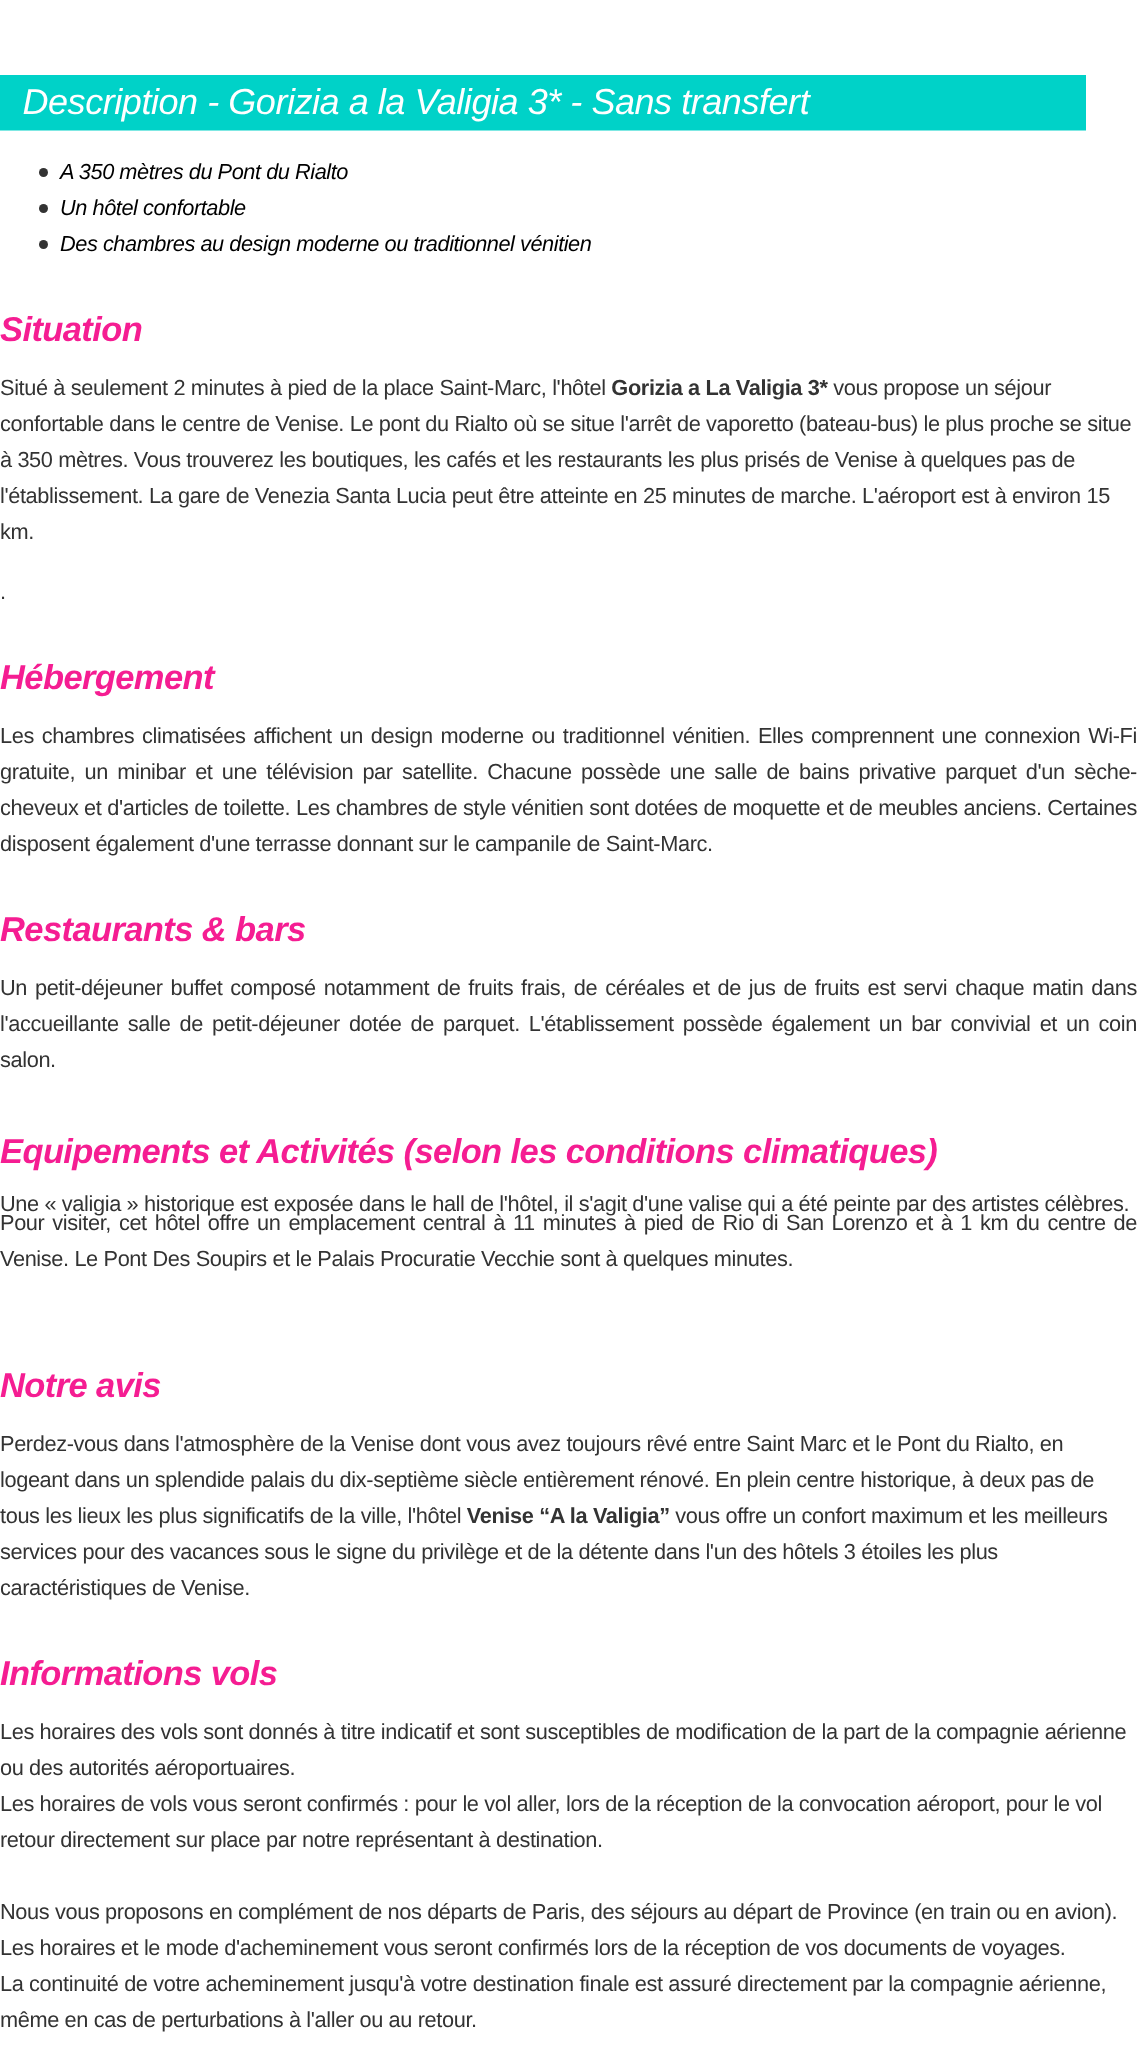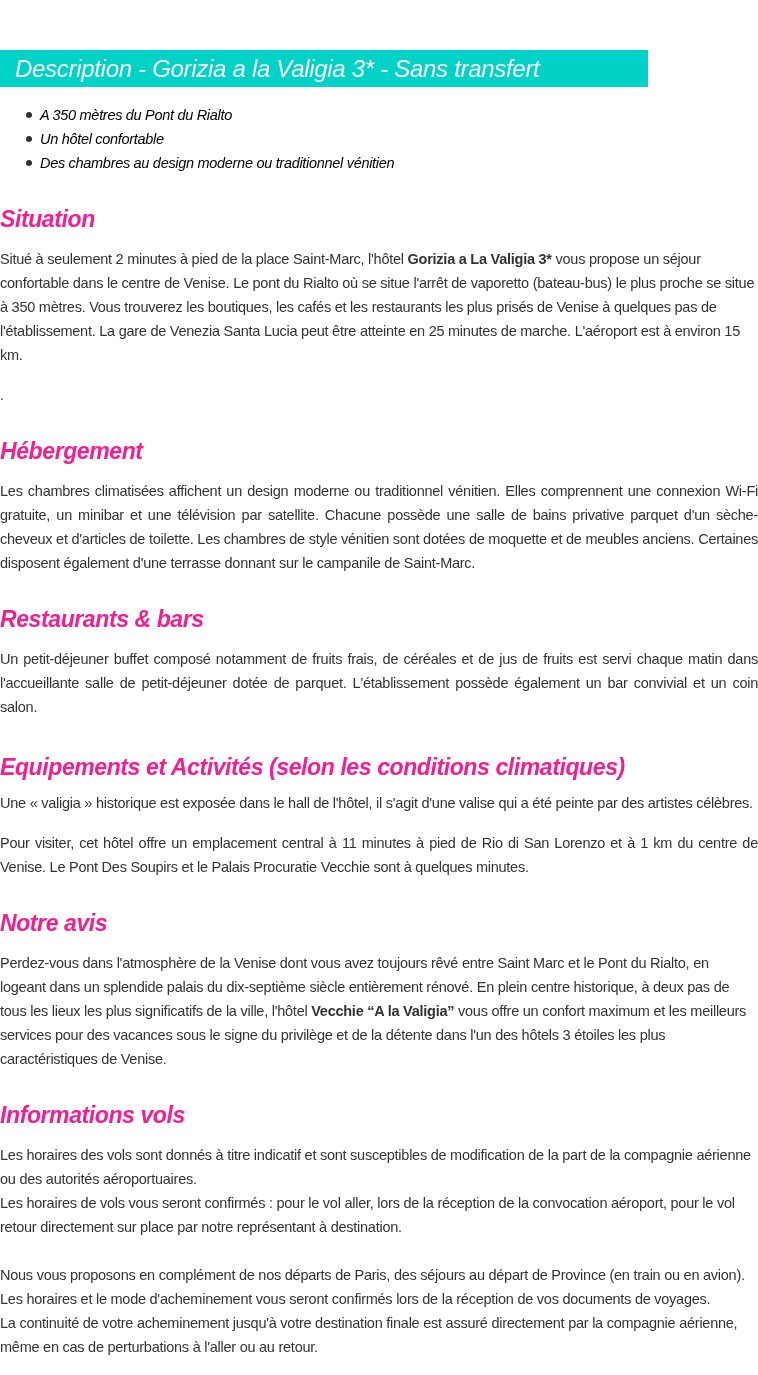--- a/index.html
+++ b/index.html
@@ -12,21 +12,21 @@
       height: 1375px;
       overflow: hidden;
       font-family: "Liberation Sans", "DejaVu Sans", sans-serif;
       color: #333333;
       position: relative;
     }
     .title-bar {
       position: absolute;
       left: 0;
       top: 50px;
-      width: 648px;
+      width: 724px;
       height: 37px;
       background: #00d2c8;
       box-sizing: border-box;
       padding-left: 15px;
       display: flex;
       align-items: center;
     }
     .title-bar h1 {
       margin: 0;
       font-size: 24px;
@@ -125,30 +125,30 @@
 <div class="para" style="top:647px">
   <span class="line j">Un petit-déjeuner buffet composé notamment de fruits frais, de céréales et de jus de fruits est servi chaque matin dans</span>
   <span class="line j">l'accueillante salle de petit-déjeuner dotée de parquet. L'établissement possède également un bar convivial et un coin</span>
   <span class="line">salon.</span>
 </div>
 
 <h2 class="section-heading" style="top:752px">Equipements et Activités (selon les conditions climatiques)</h2>
 <div class="para" style="top:791px">
   <span class="line">Une « valigia » historique est exposée dans le hall de l'hôtel, il s'agit d'une valise qui a été peinte par des artistes célèbres.</span>
 </div>
-<div class="para" style="top:831px">
+<div class="para" style="top:804px">
   <span class="line j">Pour visiter, cet hôtel offre un emplacement central à 11 minutes à pied de Rio di San Lorenzo et à 1 km du centre de</span>
   <span class="line">Venise. Le Pont Des Soupirs et le Palais Procuratie Vecchie sont à quelques minutes.</span>
 </div>
 
 <h2 class="section-heading" style="top:908px">Notre avis</h2>
 <div class="para" style="top:951px">
   <span class="line">Perdez-vous dans l'atmosphère de la Venise dont vous avez toujours rêvé entre Saint Marc et le Pont du Rialto, en</span>
   <span class="line">logeant dans un splendide palais du dix-septième siècle entièrement rénové. En plein centre historique, à deux pas de</span>
-  <span class="line"><span>tous les lieux les plus significatifs de la ville, l'hôtel </span><b>Vecchie “A la Valigia”</b><span> vous offre un confort maximum et les meilleurs</span></span>
+  <span class="line"><span>tous les lieux les plus significatifs de la ville, l'hôtel </span><b>Venise “A la Valigia”</b><span> vous offre un confort maximum et les meilleurs</span></span>
   <span class="line">services pour des vacances sous le signe du privilège et de la détente dans l'un des hôtels 3 étoiles les plus</span>
   <span class="line">caractéristiques de Venise.</span>
 </div>
 
 <h2 class="section-heading" style="top:1100px">Informations vols</h2>
 <div class="para" style="top:1143px">
   <span class="line">Les horaires des vols sont donnés à titre indicatif et sont susceptibles de modification de la part de la compagnie aérienne</span>
   <span class="line">ou des autorités aéroportuaires.</span>
   <span class="line">Les horaires de vols vous seront confirmés : pour le vol aller, lors de la réception de la convocation aéroport, pour le vol</span>
   <span class="line">retour directement sur place par notre représentant à destination.</span>

